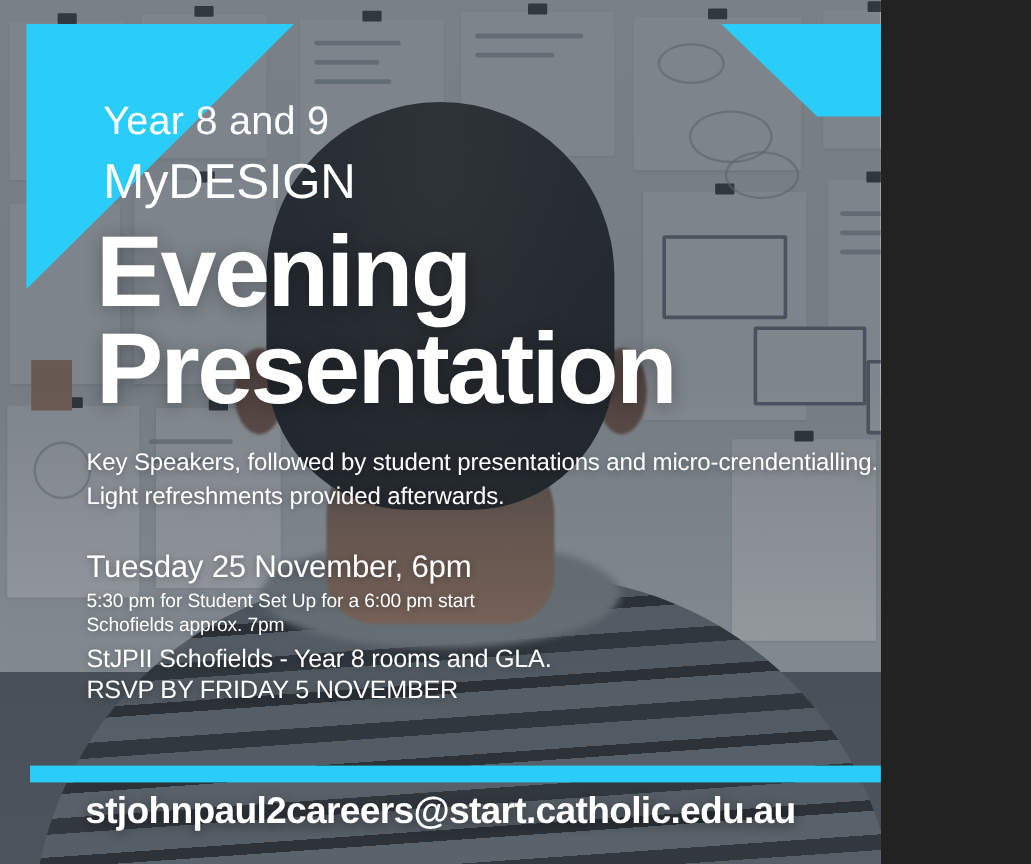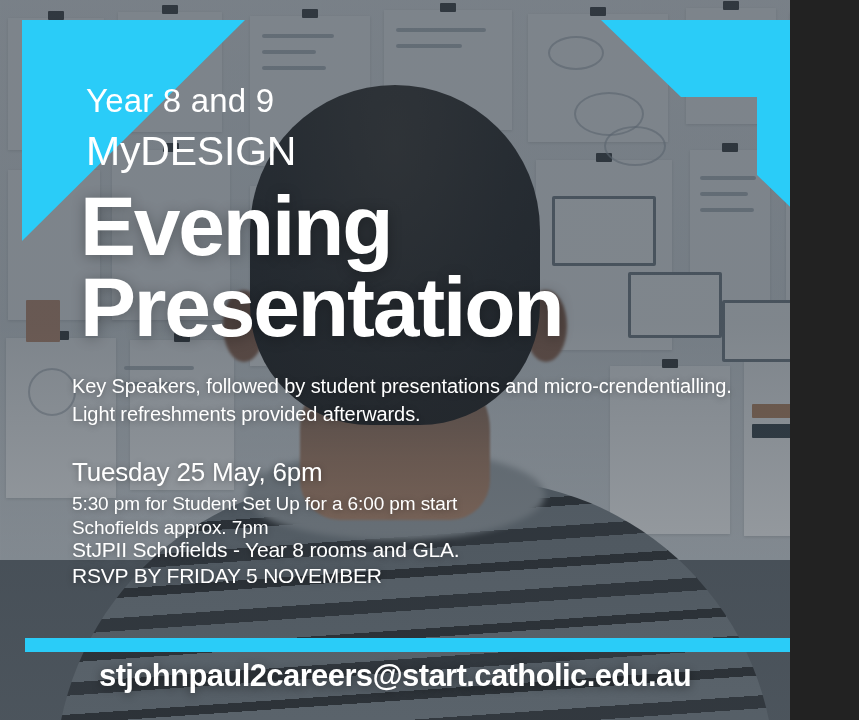--- a/index.html
+++ b/index.html
@@ -5,21 +5,21 @@
 <style>
   html, body {
     margin: 0;
     padding: 0;
     background: #222;
   }
   * { box-sizing: border-box; }
 
   .poster {
     position: relative;
-    width: 790px;
+    width: 734px;
     height: 720px;
     overflow: hidden;
     font-family: "Liberation Sans", sans-serif;
     background: #5a636b;
     -webkit-font-smoothing: antialiased;
   }
 
   
   .photo {
     position: absolute;
@@ -204,21 +204,21 @@
     left: 72px; top: 459px;
     font-size: 26px;
     font-weight: 400;
     letter-spacing: -.2px;
     line-height: 1;
     text-shadow: 0 1px 6px rgba(0,0,0,.35);
   }
   .when-small {
     position: absolute;
     left: 72px; top: 492px;
-    font-size: 19px;
+    font-size: 16px;
     font-weight: 400;
     line-height: 1.26;
     letter-spacing: -.1px;
     text-shadow: 0 1px 6px rgba(0,0,0,.35);
   }
   .where {
     position: absolute;
     left: 72px; top: 537px;
     font-size: 21px;
     font-weight: 400;
@@ -320,21 +320,21 @@
     <div class="headline">
       <div>Evening</div>
       <div>Presentation</div>
     </div>
 
     <div class="blurb">
       <div>Key Speakers, followed by student presentations and micro-crendentialling.</div>
       <div>Light refreshments provided afterwards.</div>
     </div>
 
-    <div class="when-big">Tuesday 25 May, 6pm</div>
+    <div class="when-big">Tuesday 25 November, 6pm</div>
 
     <div class="when-small">
       <div>5:30 pm for Student Set Up for a 6:00 pm start</div>
       <div>Schofields approx. 7pm</div>
     </div>
 
     <div class="where">
       <div>StJPII Schofields - Year 8 rooms and GLA.</div>
       <div>RSVP BY FRIDAY 5 NOVEMBER</div>
     </div>

